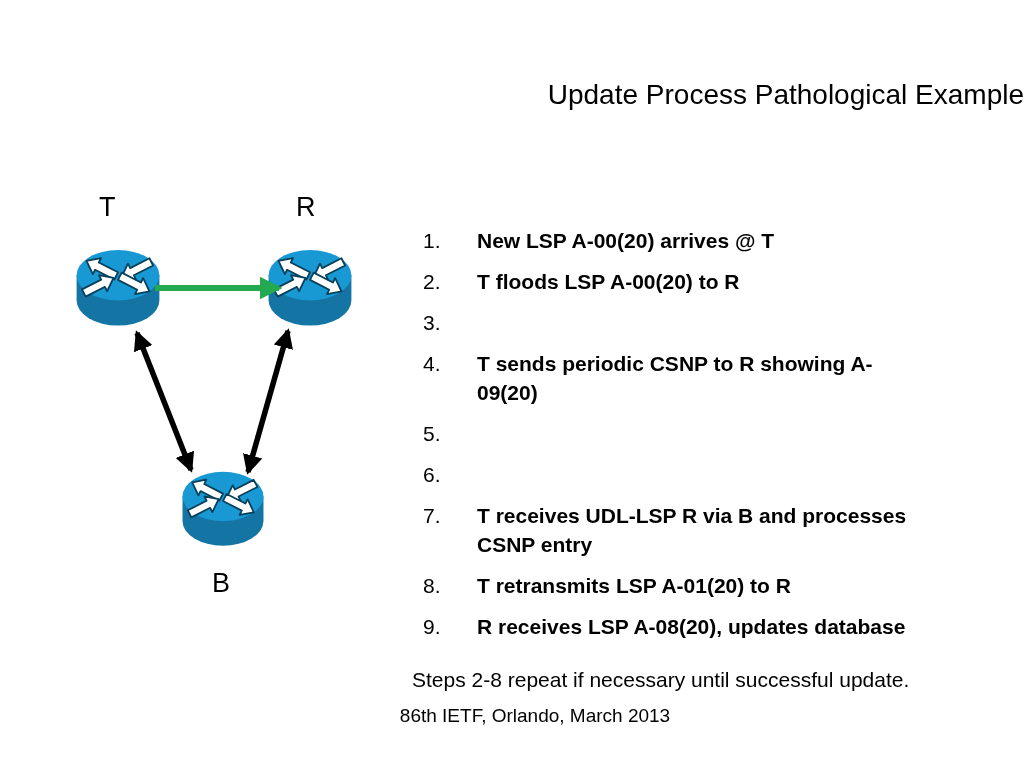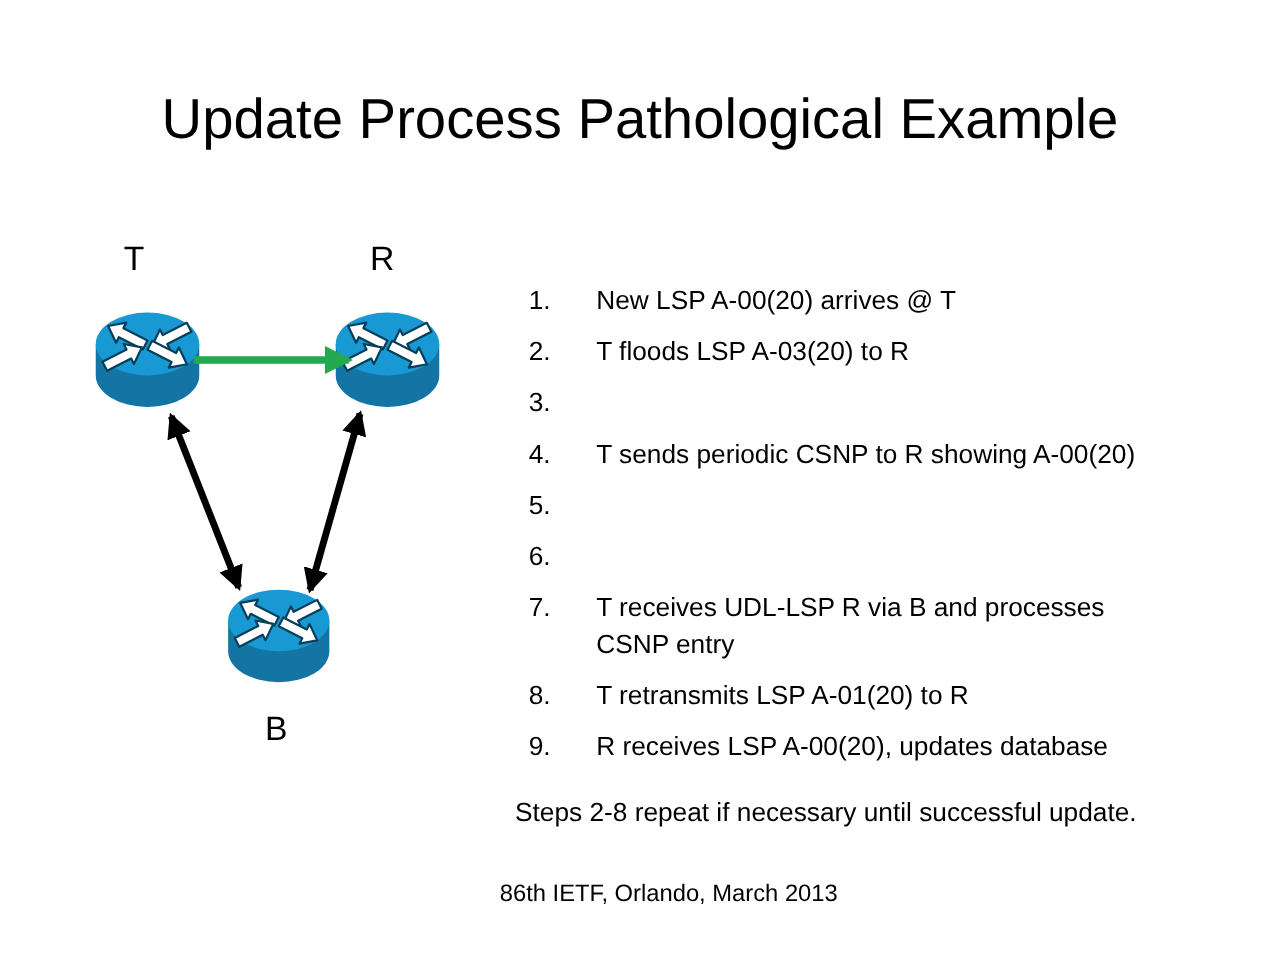--- a/index.html
+++ b/index.html
@@ -11,22 +11,22 @@
   }
   .slide {
     position: relative;
     width: 1024px; height: 768px;
     background: #ffffff;
     overflow: hidden;
   }
   .title {
     position: absolute;
     top: 72px; left: 0; width: 1024px;
-    text-align: center;
-    font-size: 45px;
+    text-align: right;
+    font-size: 28px;
     line-height: 46px;
     font-weight: 400;
     letter-spacing: 0px;
   }
   svg.diagram-svg { position: absolute; left: 0; top: 0; }
   .rarrow { fill: #ffffff; stroke: #063f5a; stroke-width: 2; stroke-linejoin: round; }
   .node-label {
     position: absolute;
     font-size: 27px;
     line-height: 32px;
@@ -34,21 +34,21 @@
   .lbl-T { left: 99px;  top: 191px; }
   .lbl-R { left: 296px; top: 191px; }
   .lbl-B { left: 212px; top: 567px; }
   .steps {
     position: absolute;
     left: 412px; top: 226px; width: 580px;
     font-size: 21px; line-height: 29px;
   }
   .step { display: flex; margin-bottom: 12px; }
   .step-num { flex: none; width: 65px; padding-left: 11px; box-sizing: border-box; }
-  .step-text { width: 452px; }
+  .step-text { width: 452px; font-weight: bold; }
   .note { font-size: 21px; line-height: 29px; white-space: nowrap; margin-top: 24px; }
   .footer {
     position: absolute;
     top: 703px; left: 0; width: 1024px;
     text-align: center;
     font-size: 19px; line-height: 26px; margin-left: 23px;
   }
 </style>
 </head>
 <body>
@@ -90,45 +90,45 @@
   <div class="node-label lbl-R">R</div>
   <div class="node-label lbl-B">B</div>
 
   <div class="steps">
     <div class="step">
       <span class="step-num">1.</span>
       <span class="step-text">New LSP A-00(20) arrives @ T</span>
     </div>
     <div class="step">
       <span class="step-num">2.</span>
-      <span class="step-text">T floods LSP A-03(20) to R</span>
+      <span class="step-text">T floods LSP A-00(20) to R</span>
     </div>
     <div class="step">
       <span class="step-num">3.</span>
     </div>
     <div class="step">
       <span class="step-num">4.</span>
-      <span class="step-text">T sends periodic CSNP to R showing A-00(20)</span>
+      <span class="step-text">T sends periodic CSNP to R showing A-09(20)</span>
     </div>
     <div class="step">
       <span class="step-num">5.</span>
     </div>
     <div class="step">
       <span class="step-num">6.</span>
     </div>
     <div class="step">
       <span class="step-num">7.</span>
       <span class="step-text">T receives UDL-LSP R via B and processes CSNP entry</span>
     </div>
     <div class="step">
       <span class="step-num">8.</span>
       <span class="step-text">T retransmits LSP A-01(20) to R</span>
     </div>
     <div class="step">
       <span class="step-num">9.</span>
-      <span class="step-text">R receives LSP A-00(20), updates database</span>
+      <span class="step-text">R receives LSP A-08(20), updates database</span>
     </div>
     <div class="note">Steps 2-8 repeat if necessary until successful update.</div>
   </div>
 
   <div class="footer">86th IETF, Orlando, March 2013</div>
 
 </div>
 
 </body></html>

